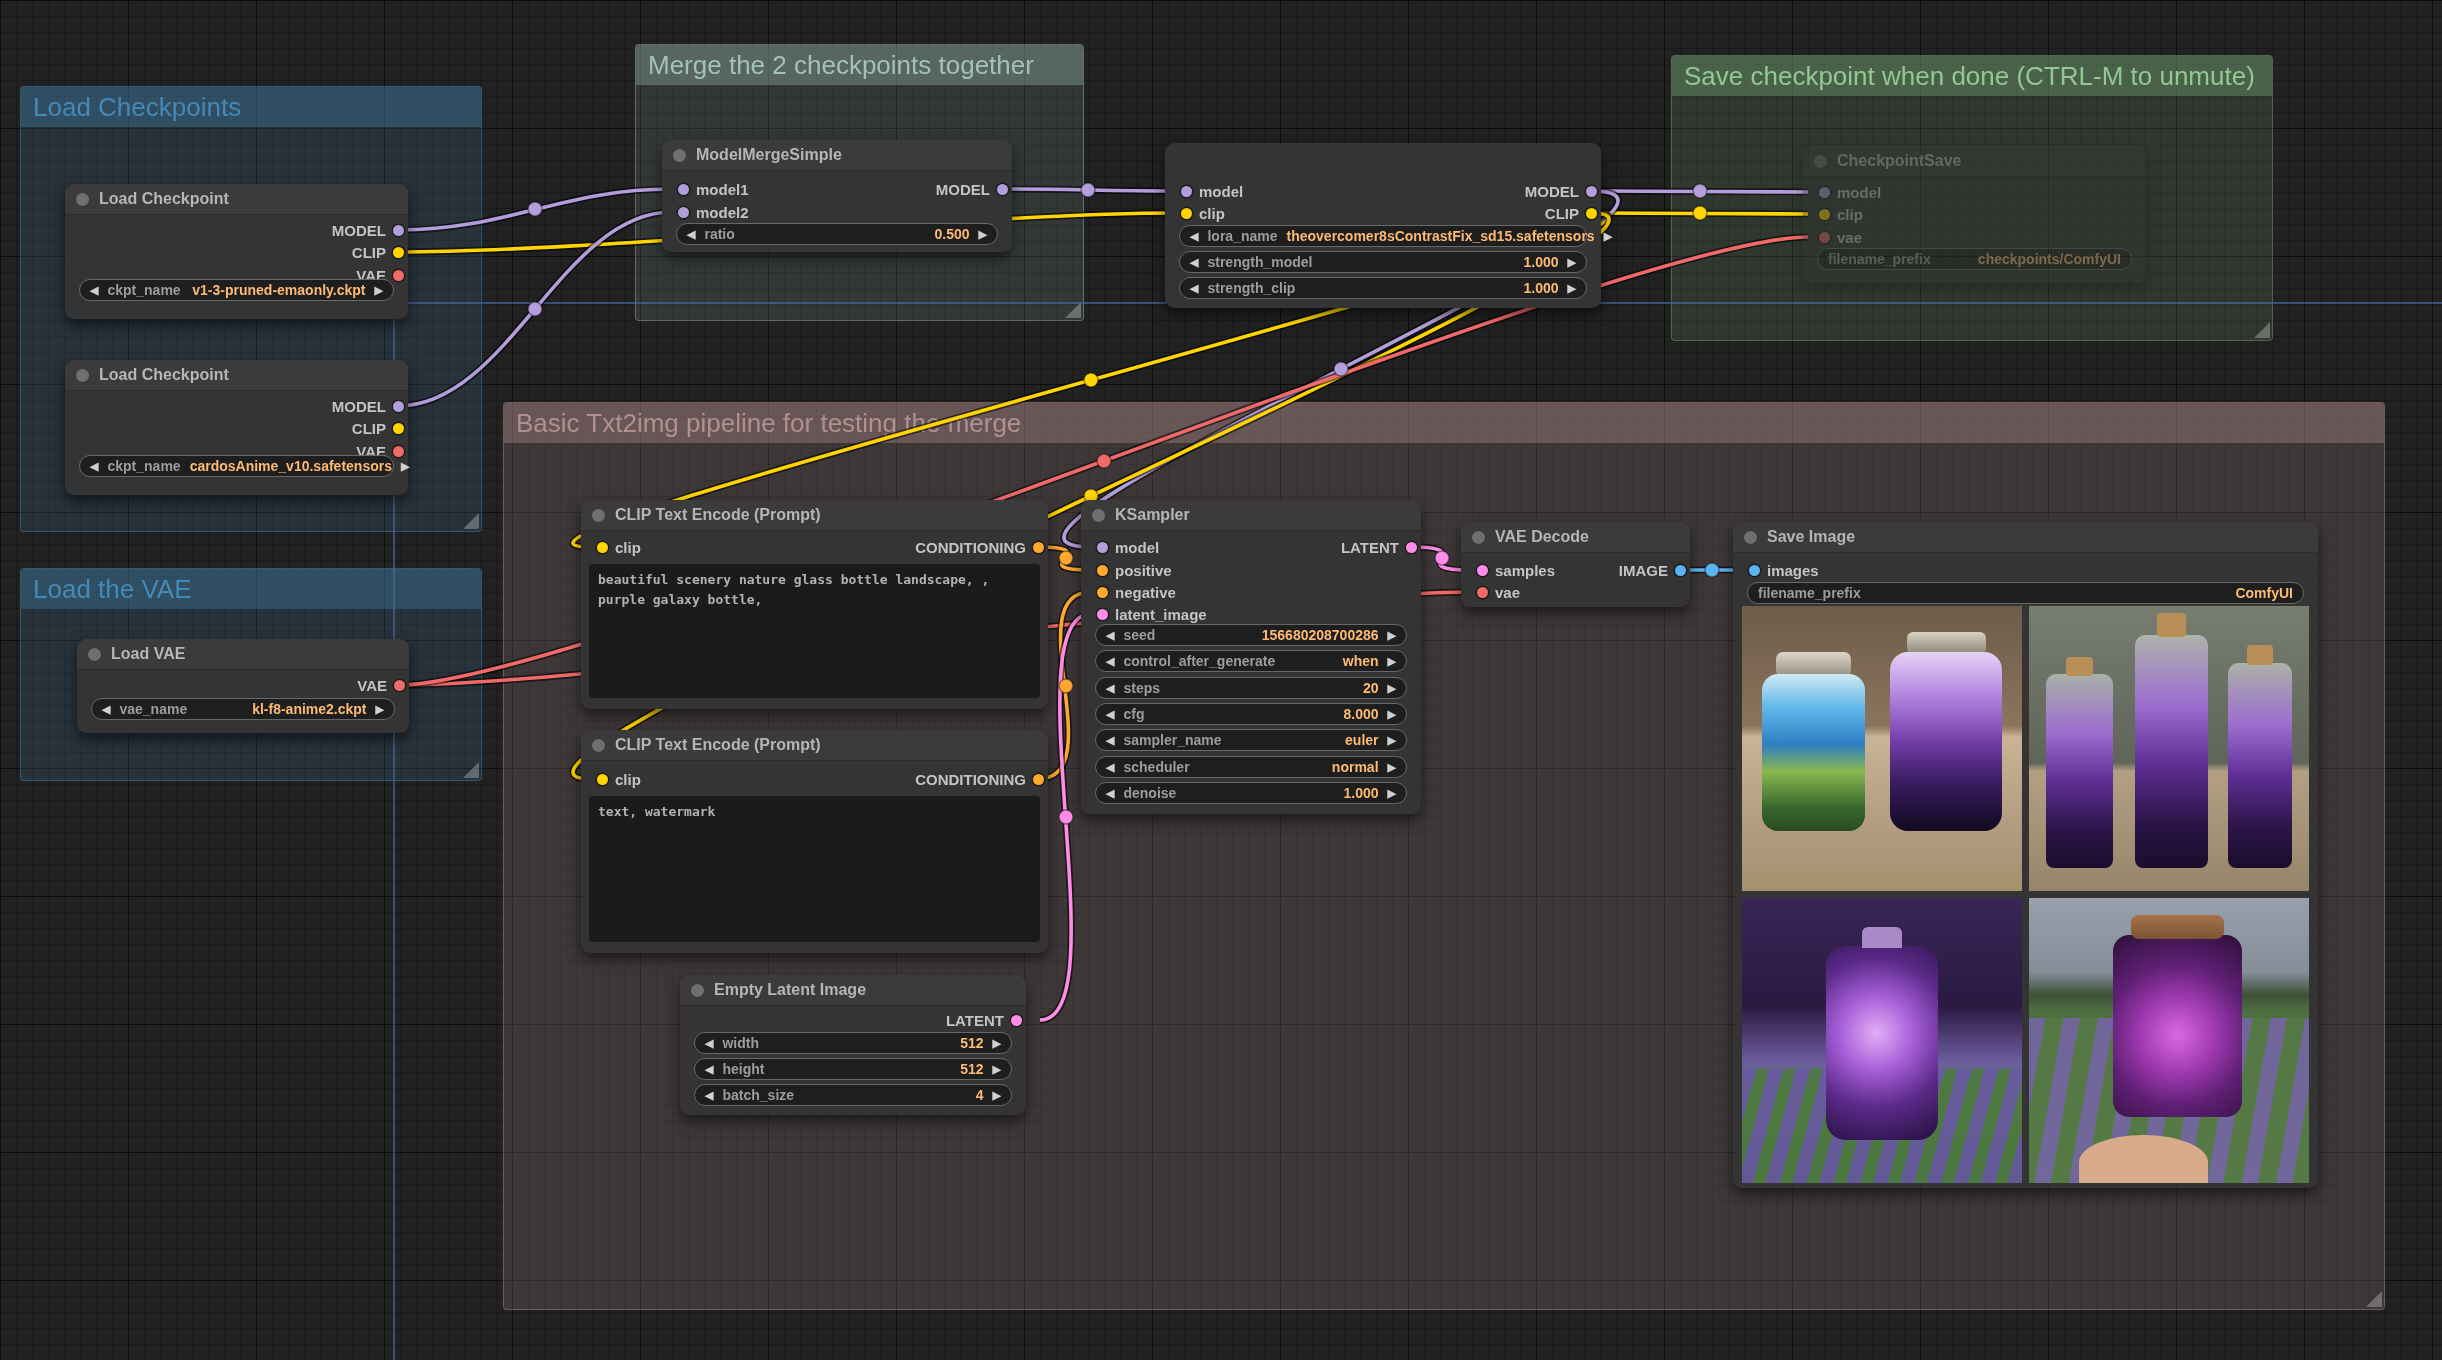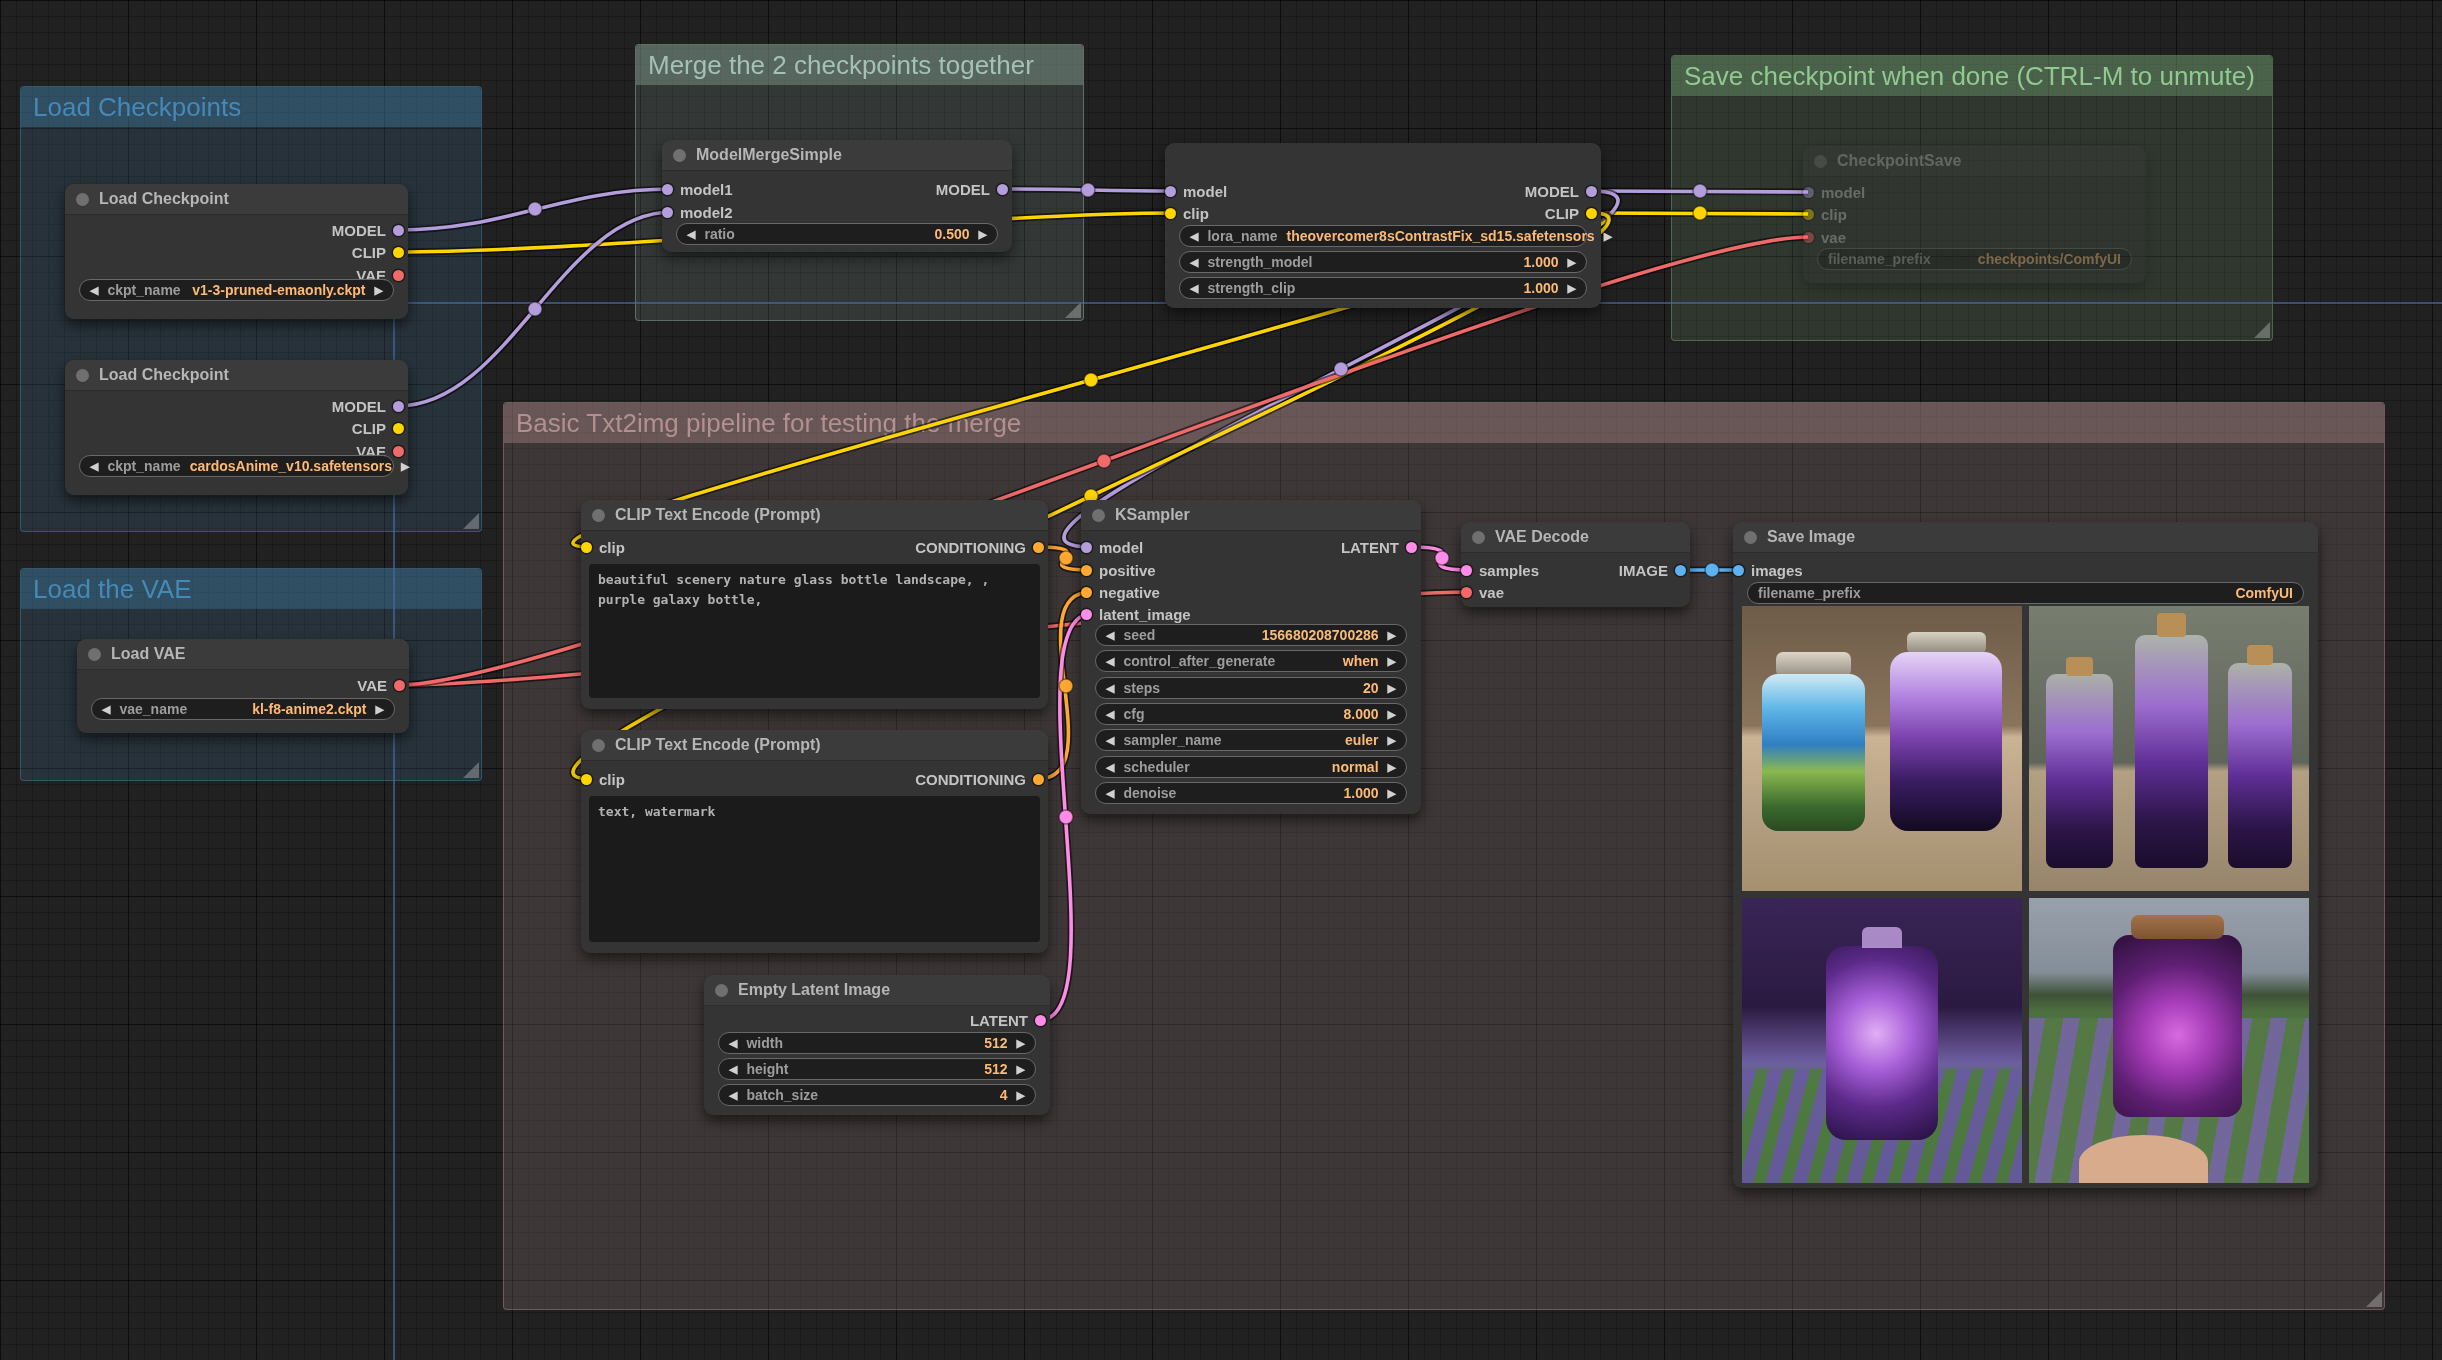--- a/index.html
+++ b/index.html
@@ -27,21 +27,21 @@
   .guide{position:absolute;z-index:2;background:rgba(72,106,168,.65);}
   #links{position:absolute;left:0;top:0;z-index:3;}
   .lo{stroke:rgba(0,0,0,.55);stroke-width:7;fill:none;}
   .lc{stroke-width:3.6;fill:none;}
   .node{position:absolute;z-index:4;background:#343434;border-radius:9px;
     box-shadow:0 6px 14px rgba(0,0,0,.55);color:#c6c6c6;font-size:15px;font-weight:bold;}
   .nhead{height:30px;background:#3b3b3b;border-radius:9px 9px 0 0;display:flex;align-items:center;
     gap:10px;padding-left:11px;color:#b6b6b6;font-size:16px;border-bottom:1px solid #2c2c2c;}
   .ndot{width:13px;height:13px;border-radius:50%;background:#707070;flex:none;}
   .slot{position:absolute;height:22px;display:flex;align-items:center;gap:7px;color:#c4c4c4;}
-  .slot.in{left:0;}
+  .slot.in{left:16px;}
   .slot.out{right:4px;flex-direction:row-reverse;}
   .pin{width:11px;height:11px;border-radius:50%;box-shadow:0 0 0 1.5px rgba(0,0,0,.45);flex:none;}
   .widget{position:absolute;left:14px;right:14px;height:22px;border:1px solid #686868;border-radius:12px;
     background:#1e1e1e;display:flex;align-items:center;padding:0 10px;font-size:14px;color:#9d9d9d;gap:9px;box-sizing:border-box;}
   .wvalue{margin-left:auto;color:#fdba74;white-space:nowrap;}
   .warr{font-size:11px;color:#d0d0d0;flex:none;}
   .tarea{position:absolute;background:#1b1b1b;border-radius:4px;
     font-family:"DejaVu Sans Mono",monospace;font-size:13px;line-height:1.55;color:#b2b2b2;
     padding:6px 9px;white-space:pre-wrap;box-sizing:border-box;}
   .muted{opacity:.38;}
@@ -404,21 +404,21 @@
       <span class="warr">▶</span>
     </div>
     <div class="widget" style="top:282px">
       <span class="warr">◀</span>
       <span>denoise</span>
       <span class="wvalue">1.000</span>
       <span class="warr">▶</span>
     </div>
   </div>
 
-  <div class="node" style="left:704px;top:975px;width:346px;height:140px;">
+  <div class="node" style="left:680px;top:975px;width:346px;height:140px;">
     <div class="nhead">
         <span class="ndot"></span>
         <span>Empty Latent Image</span>
       </div>
     <div class="slot out" style="top:34px">
         <span class="pin" style="background:#ff8ce8"></span>
         <span>LATENT</span>
       </div>
     <div class="widget" style="top:57px">
       <span class="warr">◀</span>

